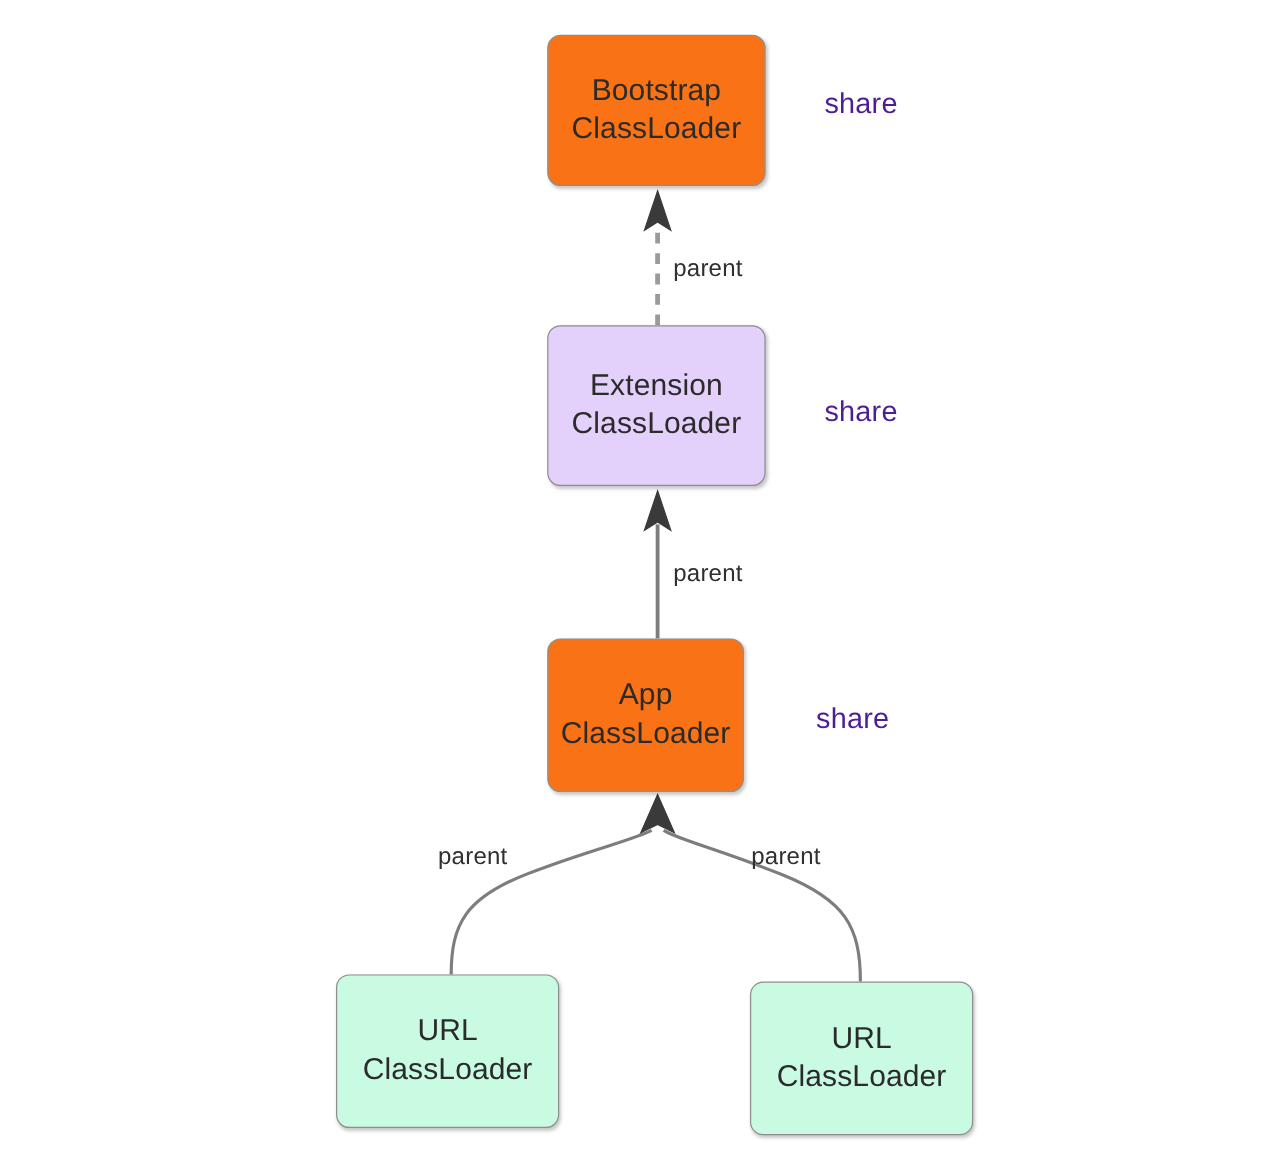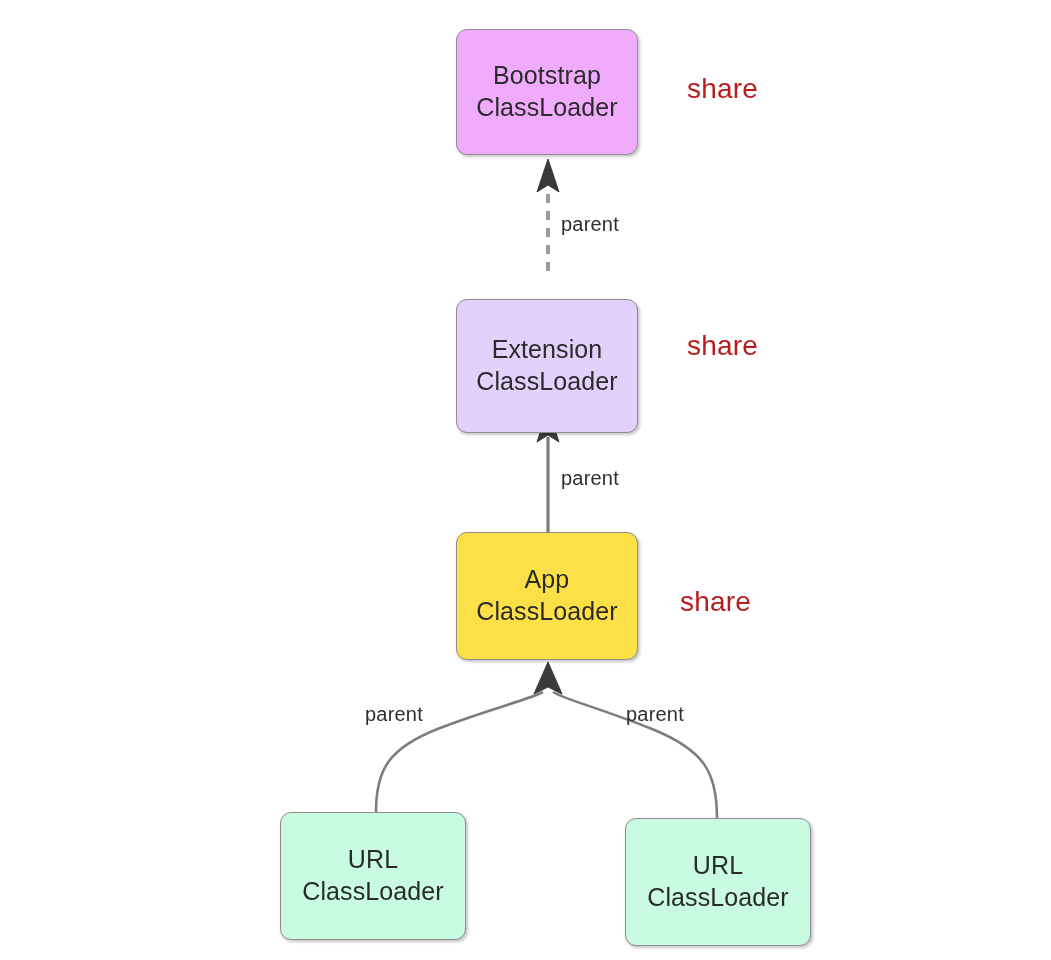--- a/index.html
+++ b/index.html
@@ -42,22 +42,22 @@
     letter-spacing: 0.1px;
     box-shadow: 1.5px 2px 3px rgba(0,0,0,0.22);
     z-index: 2;
   }
   .node .ln {
     display: block;
     white-space: nowrap;
   }
   .side-label {
     position: absolute;
-    font-size: 28px;
-    color: #b91c1c;
+    font-size: 24px;
+    color: #4c1d95;
     letter-spacing: 0.2px;
     white-space: nowrap;
     z-index: 3;
   }
   .edge-label {
     position: absolute;
     font-size: 20px;
     color: #2f2f2f;
     letter-spacing: 0.2px;
     white-space: nowrap;
@@ -85,29 +85,29 @@
       <path d="M 376 812 C 376 770 388 748 440 728 C 492 708 528 700 543 692" fill="none" stroke="#7d7d7d" stroke-width="2.6"></path>
     </g>
 
     <g>
       <path d="M 717 818 C 717 772 704 750 652 729 C 600 708 566 700 553 692" fill="none" stroke="#7d7d7d" stroke-width="2.6"></path>
     </g>
 
     <path d="M 548 662 L 562 694 L 548 687 L 534 694 Z" fill="#3a3a3a" stroke="#3a3a3a" stroke-width="1"></path>
   </svg>
 
-  <div class="node" id="node-bootstrap" style="left: 456px; top: 29px; width: 182px; height: 126px; background: #f0abfc; border-color: rgb(142, 142, 142);">
+  <div class="node" id="node-bootstrap" style="left: 456px; top: 29px; width: 182px; height: 126px; background: #f97316; border-color: rgb(142, 142, 142);">
       <span class="ln">Bootstrap</span>
       <span class="ln">ClassLoader</span>
     </div>
-  <div class="node" id="node-extension" style="left: 456px; top: 271px; width: 182px; height: 134px; background: rgb(227, 208, 251); border-color: rgb(142, 142, 142); margin-top: 28px;">
+  <div class="node" id="node-extension" style="left: 456px; top: 271px; width: 182px; height: 134px; background: rgb(227, 208, 251); border-color: rgb(142, 142, 142);">
       <span class="ln">Extension</span>
       <span class="ln">ClassLoader</span>
     </div>
-  <div class="node" id="node-app" style="left: 456px; top: 532px; width: 182px; height: 128px; background: #fde047; border-color: rgb(142, 142, 142);">
+  <div class="node" id="node-app" style="left: 456px; top: 532px; width: 164px; height: 128px; background: #f97316; border-color: rgb(142, 142, 142);">
       <span class="ln">App</span>
       <span class="ln">ClassLoader</span>
     </div>
   <div class="node" id="node-url-left" style="left: 280px; top: 812px; width: 186px; height: 128px; background: rgb(201, 250, 226); border-color: rgb(142, 142, 142);">
       <span class="ln">URL</span>
       <span class="ln">ClassLoader</span>
     </div>
   <div class="node" id="node-url-right" style="left: 625px; top: 818px; width: 186px; height: 128px; background: rgb(201, 250, 226); border-color: rgb(142, 142, 142);">
       <span class="ln">URL</span>
       <span class="ln">ClassLoader</span>

